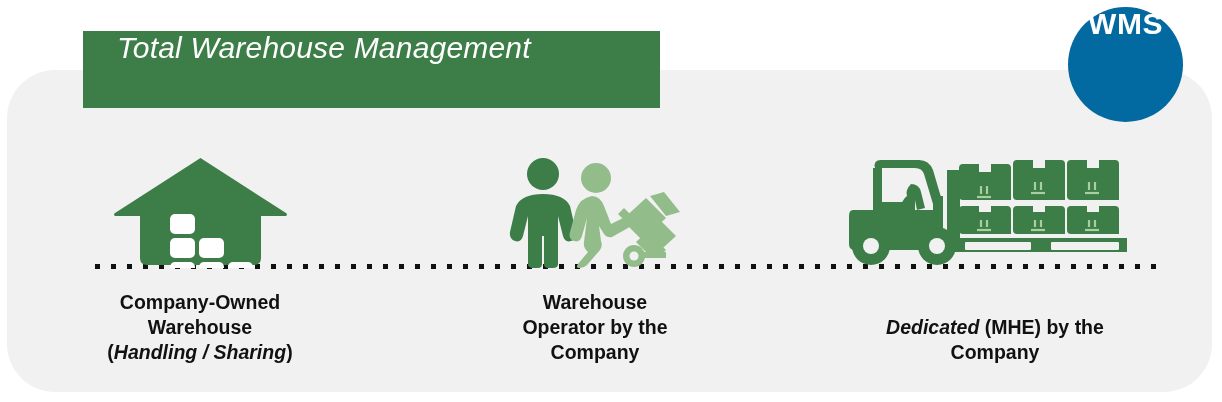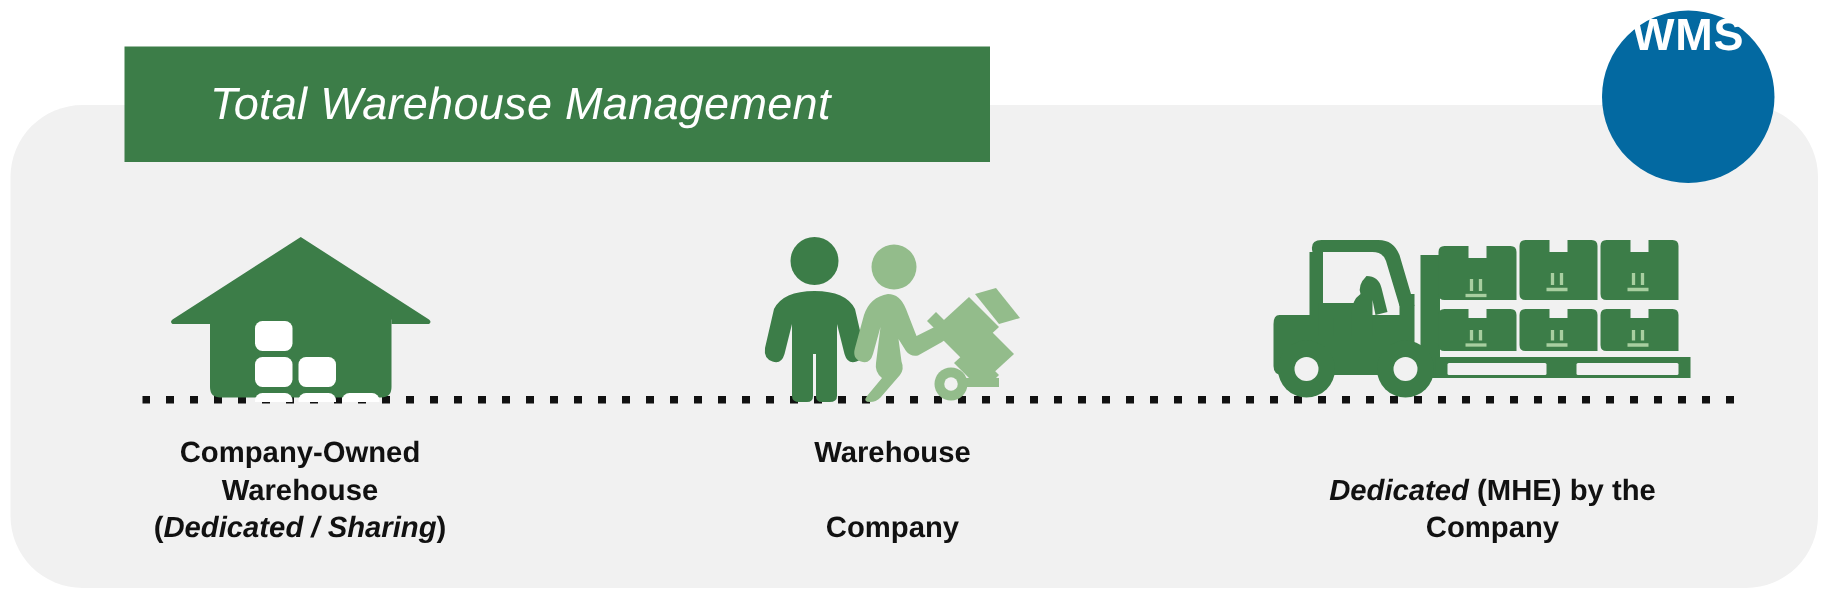--- a/index.html
+++ b/index.html
@@ -35,23 +35,22 @@
 
   
   .title-banner {
     position: absolute;
     left: 83px;
     top: 31px;
     width: 577px;
     height: 77px;
     background: #3C7D48;
     display: flex;
-    align-items: center;
     box-sizing: border-box;
-    padding-left: 57px;
+    padding-left: 34px;
   }
   .title-text {
     color: #ffffff;
     font-size: 30px;
     font-style: italic;
     font-weight: 400;
     letter-spacing: 0.2px;
     white-space: nowrap;
   }
 
@@ -149,21 +148,21 @@
         <rect x="57" y="82" width="25" height="20" rx="5" fill="#FFFFFF"></rect>
         <rect x="86" y="82" width="25" height="20" rx="5" fill="#FFFFFF"></rect>
         <rect x="57" y="106" width="25" height="20" rx="5" fill="#FFFFFF"></rect>
         <rect x="86" y="106" width="25" height="20" rx="5" fill="#FFFFFF"></rect>
         <rect x="115" y="106" width="25" height="20" rx="5" fill="#FFFFFF"></rect>
       </svg>
     </div>
     <div class="caption">
       <span>Company-Owned</span><br>
       <span>Warehouse</span><br>
-      <span>(</span><span class="it">Dedicated / Sharing</span><span>)</span>
+      <span>(</span><span class="it">Handling / Sharing</span><span>)</span>
     </div>
   </div>
 
   <div class="col col-2">
     <div class="icon-area">
       <svg width="190" height="112" viewBox="0 0 190 112">
 
         <circle cx="43" cy="18" r="16" fill="#3C7D48"></circle>
         <path d="M43 38 Q22 38 16 50 L10 76 Q9 83 15 85 Q21 87 23 80 L28 60 L28 108 Q28 112 33 112 L38 112 Q42 112 42 108 L42 80 L44 80 L44 108 Q44 112 48 112 L53 112 Q58 112 58 108 L58 60 L63 80 Q65 87 71 85 Q77 83 76 76 L70 50 Q64 38 43 38 Z" fill="#3C7D48"></path>
 
@@ -176,21 +175,21 @@
         <path d="M122 64 L146 42 L166 62 L142 84 Z" fill="#93BC8B"></path>
         <path d="M136 86 L160 64 L176 80 L152 102 Z" fill="#93BC8B"></path>
         <path d="M150 40 L164 36 L180 56 L166 60 Z" fill="#93BC8B"></path>
 
         <circle cx="134" cy="100" r="11" fill="#93BC8B"></circle>
         <circle cx="134" cy="100" r="4.5" fill="#F1F1F1"></circle>
       </svg>
     </div>
     <div class="caption">
       <span>Warehouse</span><br>
-      <br>
+      <span>Operator by the</span><br>
       <span>Company</span>
     </div>
   </div>
 
   <div class="col col-3">
     <div class="icon-area">
       <svg width="300" height="112" viewBox="0 0 300 112">
         <g fill="#3C7D48">
 
           <path d="M30 12 Q28 4 36 4 L74 4 Q84 4 88 14 L98 48 L88 48 L79 18 Q77 12 70 12 Z"></path>

